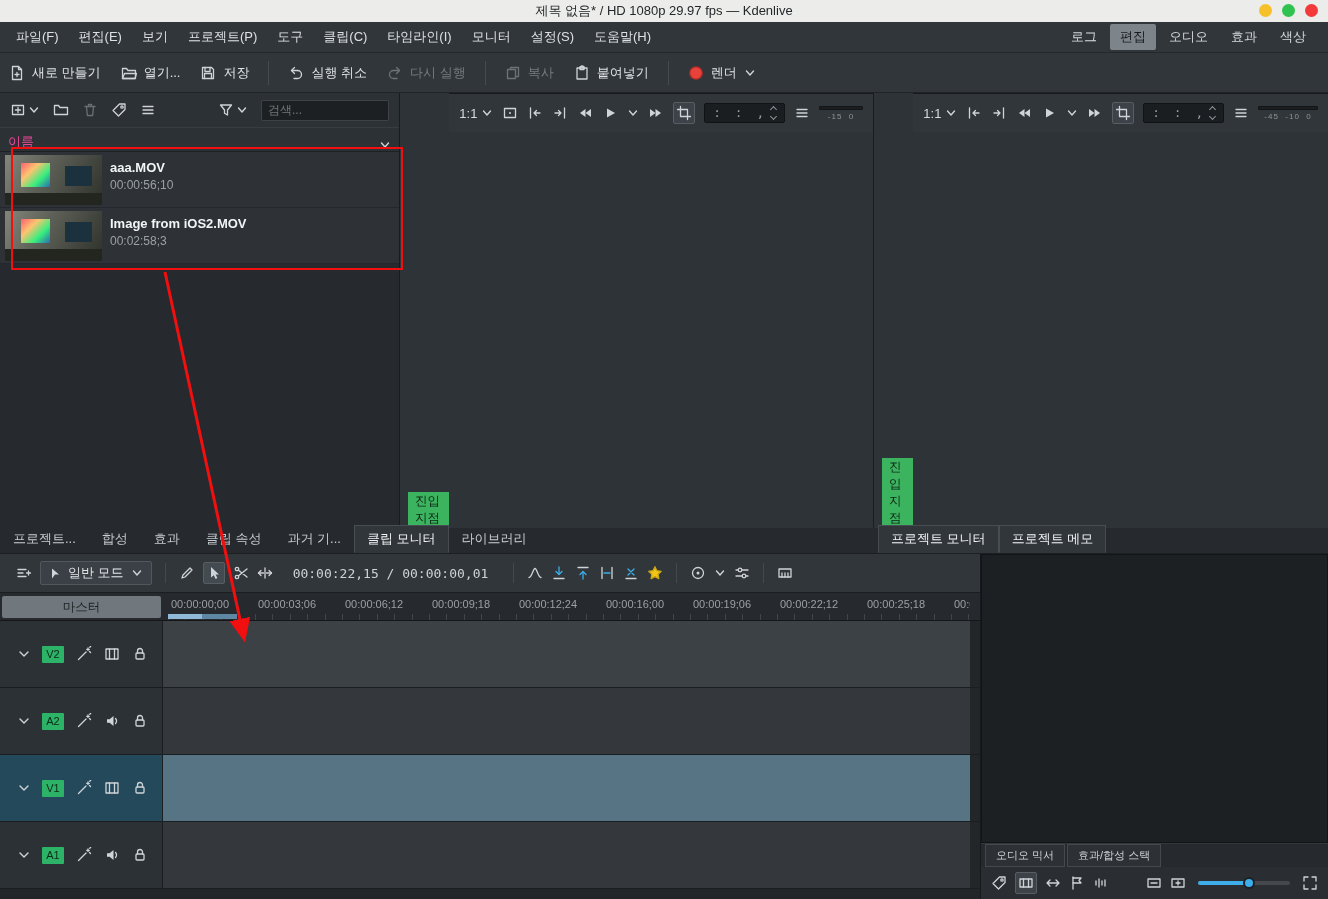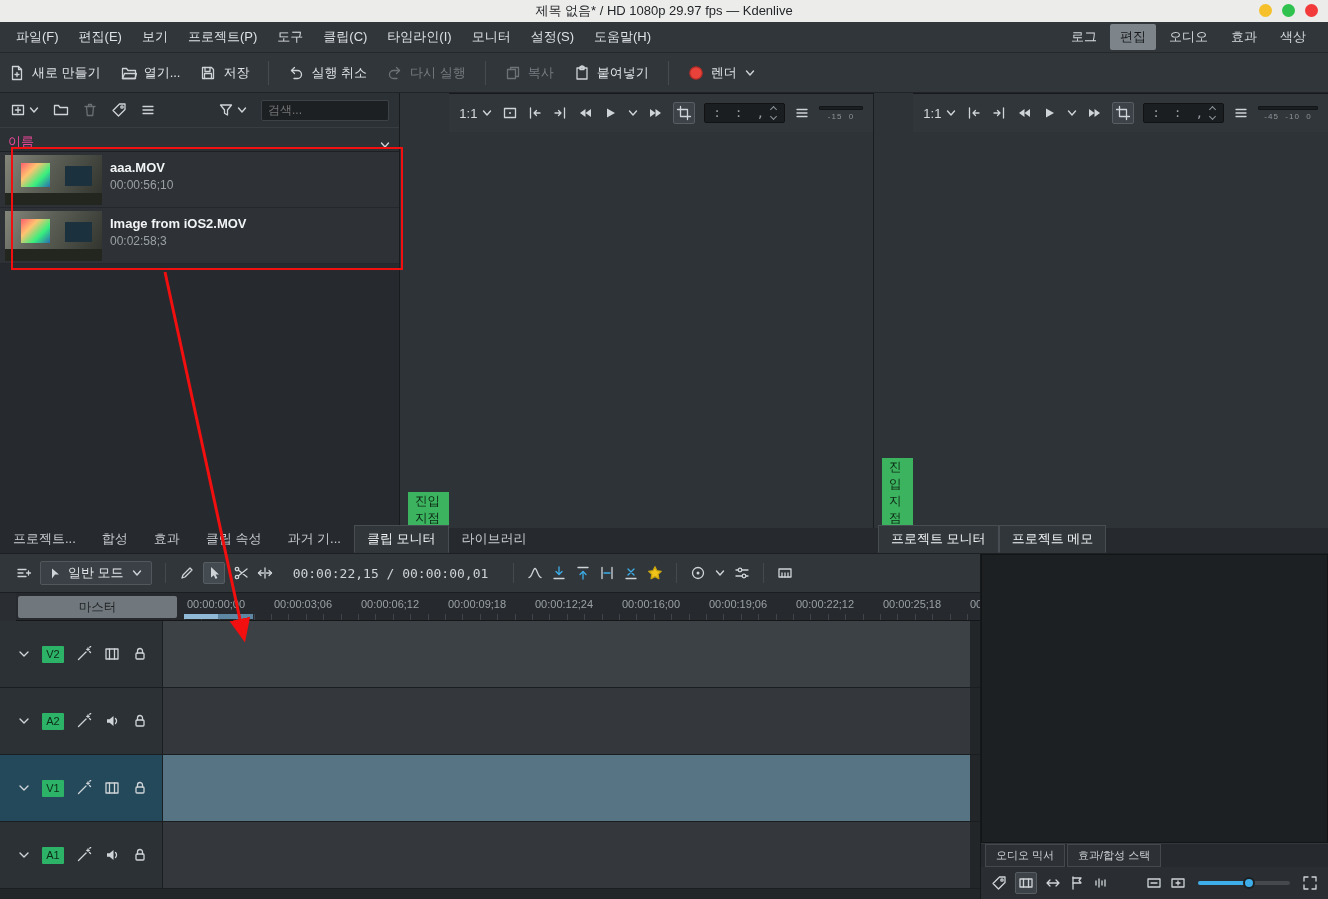--- a/index.html
+++ b/index.html
@@ -64,21 +64,21 @@
 .tabgroup{position:absolute;bottom:0;display:flex;align-items:flex-end}
 .tab{padding:4px 12px;color:#c8cdd1;border:1px solid transparent;white-space:nowrap}
 .tab.active{background:#31363b;border-color:#474d53;border-bottom-color:#31363b;color:#f2f4f5}
 
 #tl-toolbar{position:absolute;top:554px;left:0;width:980px;height:39px;background:#31363b;border-bottom:1px solid #1b1e21;display:flex;align-items:center;gap:8px;padding:0 16px}
 .combo{height:24px;background:#3a4045;border:1px solid #51575d;border-radius:2px;display:flex;align-items:center;gap:7px;padding:0 8px;color:#e2e5e8;white-space:nowrap}
 .tlc{font-family:"DejaVu Sans Mono",monospace;font-size:13px;color:#ced3d7;margin:0 12px;white-space:nowrap}
 .toolbtn{padding:3px;border-radius:2px}
 .toolbtn.pressed{background:#434a50;border:1px solid #565d63;padding:2px}
 
-#tl-ruler{position:absolute;top:593px;left:16px;width:980px;height:28px;background:#26292d;border-bottom:1px solid #141618}
+#tl-ruler{position:absolute;top:593px;left:0;width:980px;height:28px;background:#26292d;border-bottom:1px solid #141618}
 .master{position:absolute;left:2px;top:3px;width:159px;height:22px;background:#71787d;color:#1d2023;display:flex;align-items:center;justify-content:center;font-size:12.5px;border-radius:2px}
 .rticks{position:absolute;left:163px;top:0;width:807px;bottom:0;overflow:hidden}
 .mticks{position:absolute;bottom:0;left:5px;right:0;height:6px;background:repeating-linear-gradient(to right,#3f454a 0 1px,transparent 1px 17.4px)}
 .rtick{position:absolute;top:5px;font-size:11px;color:#9aa1a6;white-space:nowrap}
 .zonebar{position:absolute;left:5px;bottom:1px;width:69px;height:5px;background:#5d87a3}
 .zonebar b{position:absolute;left:0;top:0;width:34px;height:100%;background:#8fb9d6}
 
 #tl-tracks{position:absolute;top:621px;left:0;width:980px;height:278px;background:#232629}
 .trow{display:flex;height:67px;border-bottom:1px solid #1b1e21}
 .thead{width:163px;background:#2c3136;display:flex;align-items:center;gap:12px;padding-left:18px;border-right:1px solid #1b1e21;flex:none}

